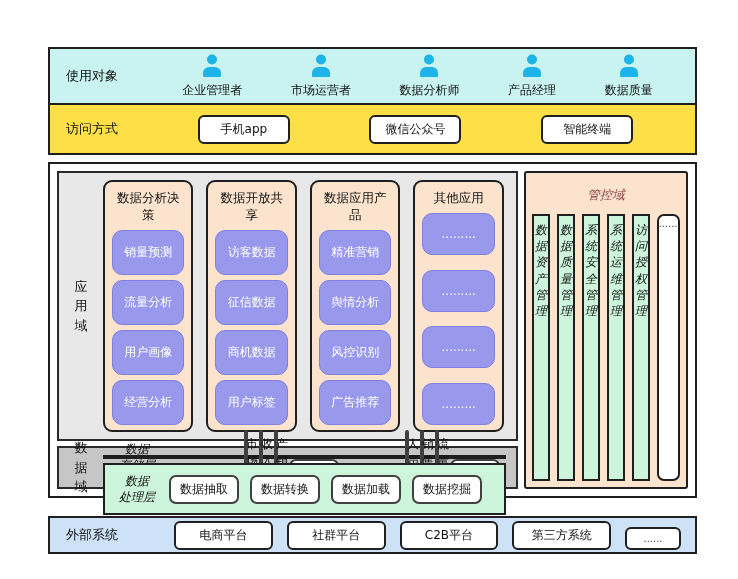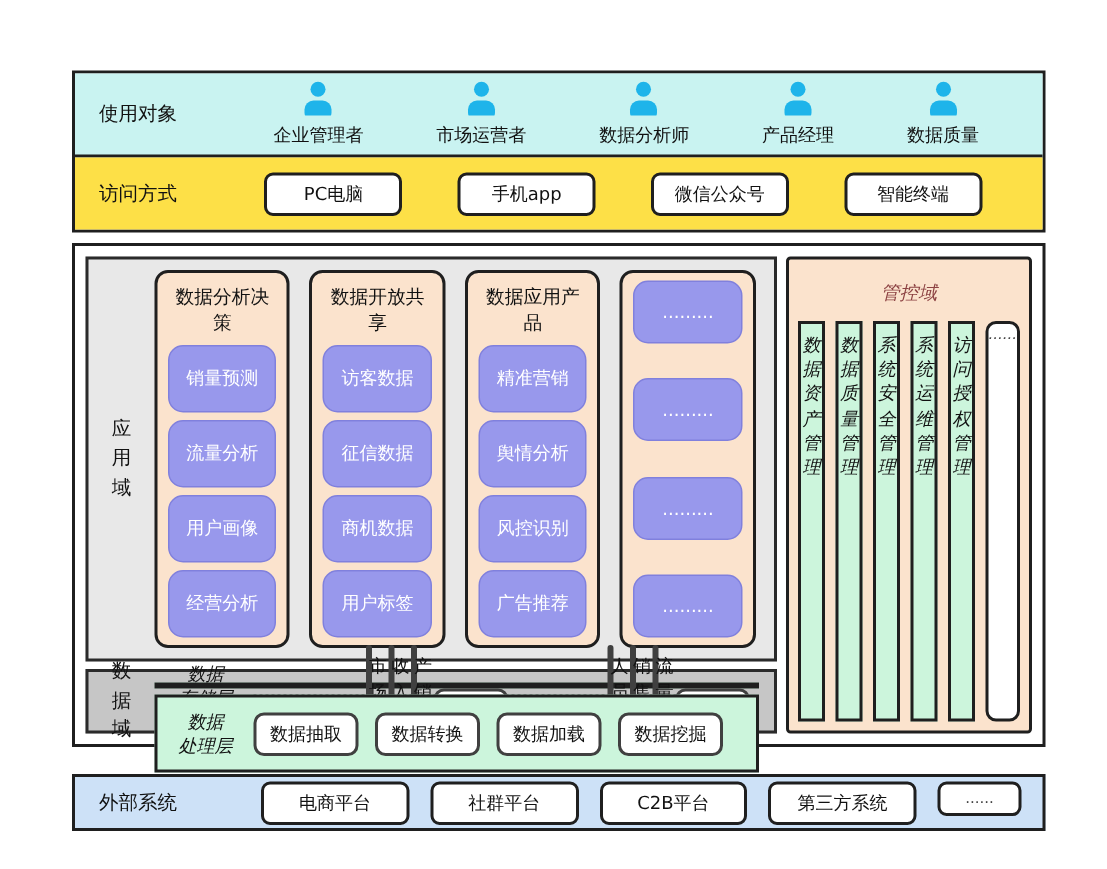--- a/index.html
+++ b/index.html
@@ -61,21 +61,21 @@
   #control-title{text-align:center;font-size:12.5px;color:#8d4343;padding:8px 0 10px 0;font-style:italic;}
   #control-items{flex:1;display:flex;flex-direction:row;justify-content:flex-start;gap:7px;font-style:italic;}
   .control-item{background:#ccf5dc;border:2px solid #1f1f1f;font-size:12px;text-align:center;
                 white-space:pre-line;line-height:1.35;padding:6px 1px;}
   .control-more{background:#ffffff;border:2px solid #1f1f1f;border-radius:7px;font-size:10px;
                 color:#444;text-align:center;padding:2px 0;}
 
   
   #bottom-box{left:48px;top:516px;width:649px;height:38px;border:2px solid #1f1f1f;
               background:#cde1f7;display:flex;align-items:center;}
-  #external-items{flex:1;display:flex;align-items:flex-start;padding-right:14px;min-width:0;padding-left:16px;}
+  #external-items{flex:1;display:flex;align-items:flex-end;padding-right:14px;min-width:0;padding-left:16px;}
   .ext-btn{background:#ffffff;border:2px solid #1f1f1f;border-radius:6px;font-size:12px;
            text-align:center;padding:4px 0;flex:1;margin-right:14px;min-width:0;}
   .ext-more{flex:0 0 52px;margin-right:0;font-size:10px;color:#444;}
 </style>
 </head>
 <body>
 
 <div id="canvas">
 
   <div id="top-box" class="abs">
@@ -115,21 +115,20 @@
                 <circle cx="12" cy="6.5" r="5" fill="#1eb4ea"></circle>
                 <rect x="3" y="14" width="18" height="14" rx="6" fill="#1eb4ea"></rect>
               </svg></span>
           <span class="user-name">数据质量</span>
         </div>
       </div>
     </div>
     <div id="access-band" class="band">
       <div class="band-label">访问方式</div>
       <div class="access-area">
-        <div class="pill-btn">PC电脑</div>
         <div class="pill-btn">手机app</div>
         <div class="pill-btn">微信公众号</div>
         <div class="pill-btn">智能终端</div>
       </div>
     </div>
   </div>
 
   <div id="middle-box" class="abs">
     <div id="left-domains">
 
@@ -163,20 +162,21 @@
             <div class="app-col-title">数据应用产品</div>
             <div class="app-items">
               <div class="app-item">精准营销</div>
               <div class="app-item">舆情分析</div>
               <div class="app-item">风控识别</div>
               <div class="app-item">广告推荐</div>
             </div>
           </div>
 
           <div class="app-col">
+            <div class="app-col-title">其他应用</div>
             <div class="app-items">
               <div class="app-item">.........</div>
               <div class="app-item">.........</div>
               <div class="app-item">.........</div>
               <div class="app-item">.........</div>
             </div>
           </div>
 
         </div>
       </div>

